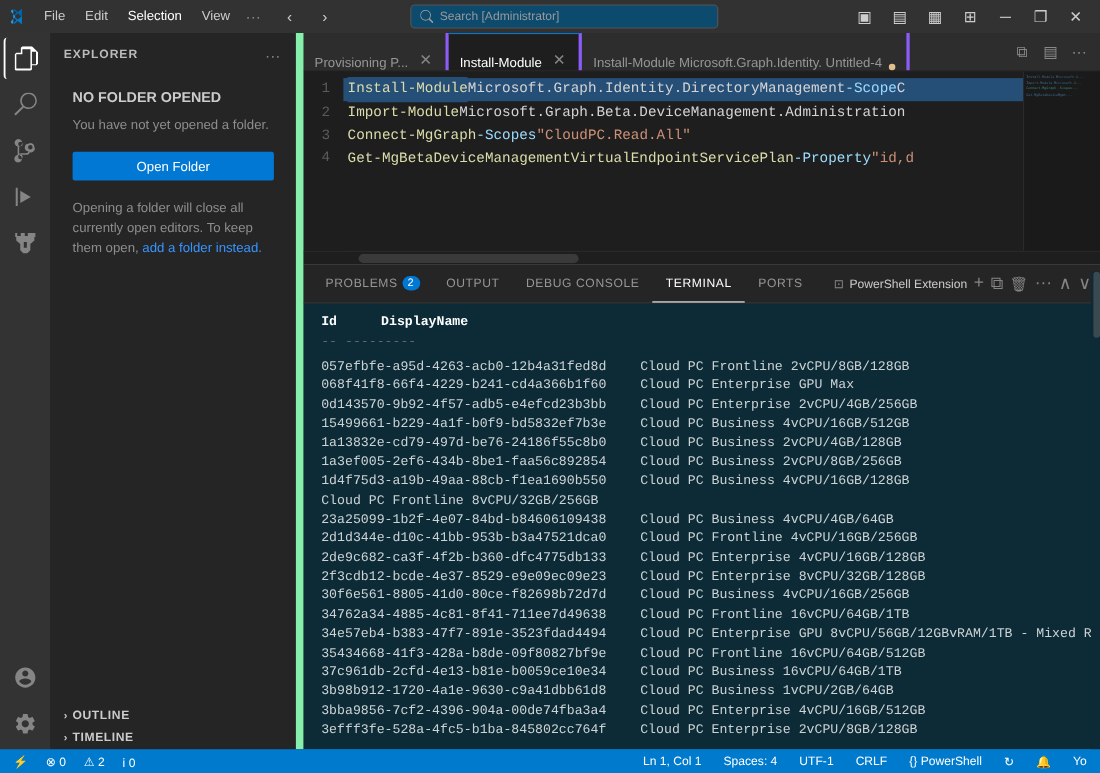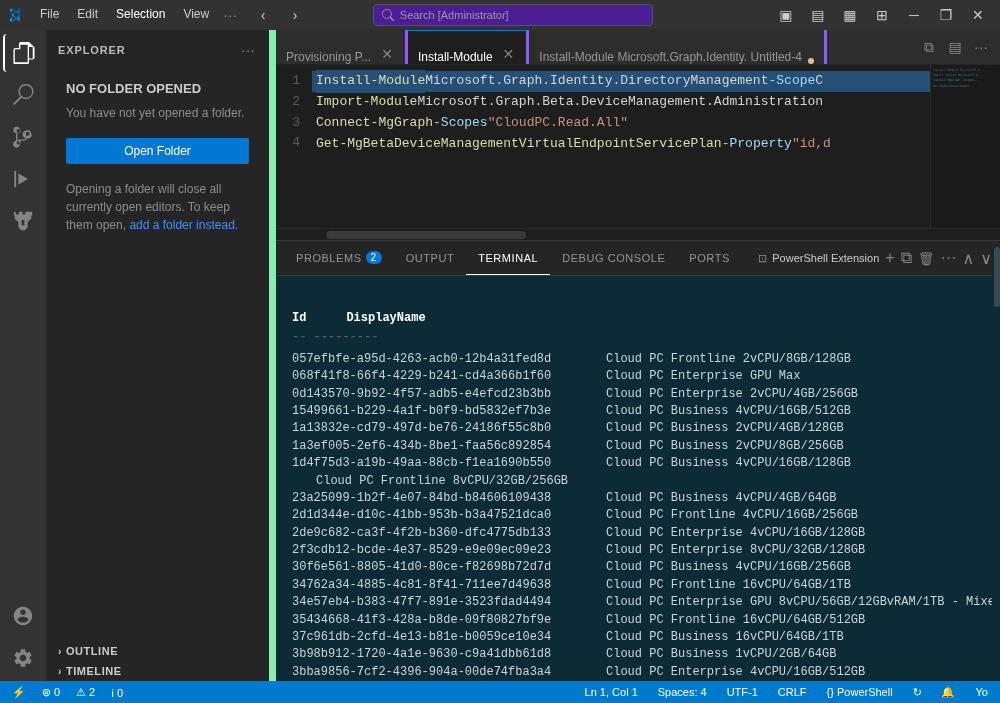--- a/index.html
+++ b/index.html
@@ -14,21 +14,21 @@
     .titlebar-logo { width: 16px; height: 16px; flex-shrink: 0; }
     .titlebar-menu { display: flex; gap: 2px; }
     .titlebar-menu-item {
       padding: 2px 8px; font-size: 12px; color: #cccccc;
       cursor: pointer; border-radius: 3px;
     }
     .titlebar-menu-item.active-menu { color: #fff; }
     .titlebar-dots { color: #888; padding: 2px 4px; cursor: pointer; font-size: 14px; }
     .titlebar-search {
       flex: 1; max-width: 280px; margin: 0 auto;
-      background: #4c1d95; border: 1px solid #555; border-radius: 4px;
+      background: #0c4a6e; border: 1px solid #555; border-radius: 4px;
       display: flex; align-items: center; padding: 0 8px; gap: 6px; height: 22px;
     }
     .titlebar-search span { font-size: 11px; color: #999; }
     .titlebar-controls { display: flex; gap: 4px; margin-left: auto; }
     .titlebar-nav { display: flex; gap: 4px; }
     .titlebar-btn {
       width: 28px; height: 20px; display: flex; align-items: center; justify-content: center;
       color: #ccc; cursor: pointer; font-size: 14px; border-radius: 2px;
     }
 
@@ -150,25 +150,25 @@
       margin-left: auto; display: flex; align-items: center; gap: 6px; color: #858585;
     }
     .panel-icon-btn { cursor: pointer; font-size: 16px; color: #858585; }
 
     
     .terminal {
       flex: 1; background: #0c2b36; color: #cdd3d5;
       font-family: 'Consolas', 'Courier New', monospace; font-size: 12px;
       line-height: 1.45; padding: 8px 16px; overflow: hidden;
     }
-    .terminal-header { display: flex; gap: 40px; margin-bottom: 2px; color: #ffffff; font-weight: bold; margin-top: 26px; }
+    .terminal-header { display: flex; gap: 40px; margin-bottom: 2px; color: #ffffff; font-weight: bold; }
     .terminal-divider { color: #666; margin-bottom: 4px; }
     .terminal-row { display: flex; white-space: nowrap; }
     .terminal-id { color: #cdd3d5; min-width: 290px; flex-shrink: 0; }
-    .terminal-name { color: #cdd3d5; margin-left: 24px; }
+    .terminal-name { color: #cdd3d5; }
 
     
     .status-bar {
       height: 22px; background: #007acc; display: flex; align-items: center;
       padding: 0 8px; gap: 10px; font-size: 11px; color: #ffffff; flex-shrink: 0;
     }
     .status-left { display: flex; align-items: center; gap: 8px; }
     .status-right { margin-left: auto; display: flex; align-items: center; gap: 12px; }
     .status-item { cursor: pointer; padding: 0 4px; display: flex; align-items: center; gap: 3px; }
   </style>
@@ -360,25 +360,25 @@
 
     <div class="panel">
       <div class="panel-tabs">
         <div class="panel-tab">
           <span>PROBLEMS</span>
           <span class="panel-tab-badge">2</span>
         </div>
         <div class="panel-tab">
           <span>OUTPUT</span>
         </div>
+        <div class="panel-tab">
+          <span>DEBUG CONSOLE</span>
+        </div>
         <div class="panel-tab active">
           <span>TERMINAL</span>
-        </div>
-        <div class="panel-tab">
-          <span>DEBUG CONSOLE</span>
         </div>
         <div class="panel-tab">
           <span>PORTS</span>
         </div>
         <div class="panel-right">
           <span style="color:#ccc;font-size:11px;">
             <span style="color:#888;margin-right:2px;">⊡</span>
             <span>PowerShell Extension</span>
           </span>
           <span class="panel-icon-btn">+</span>

